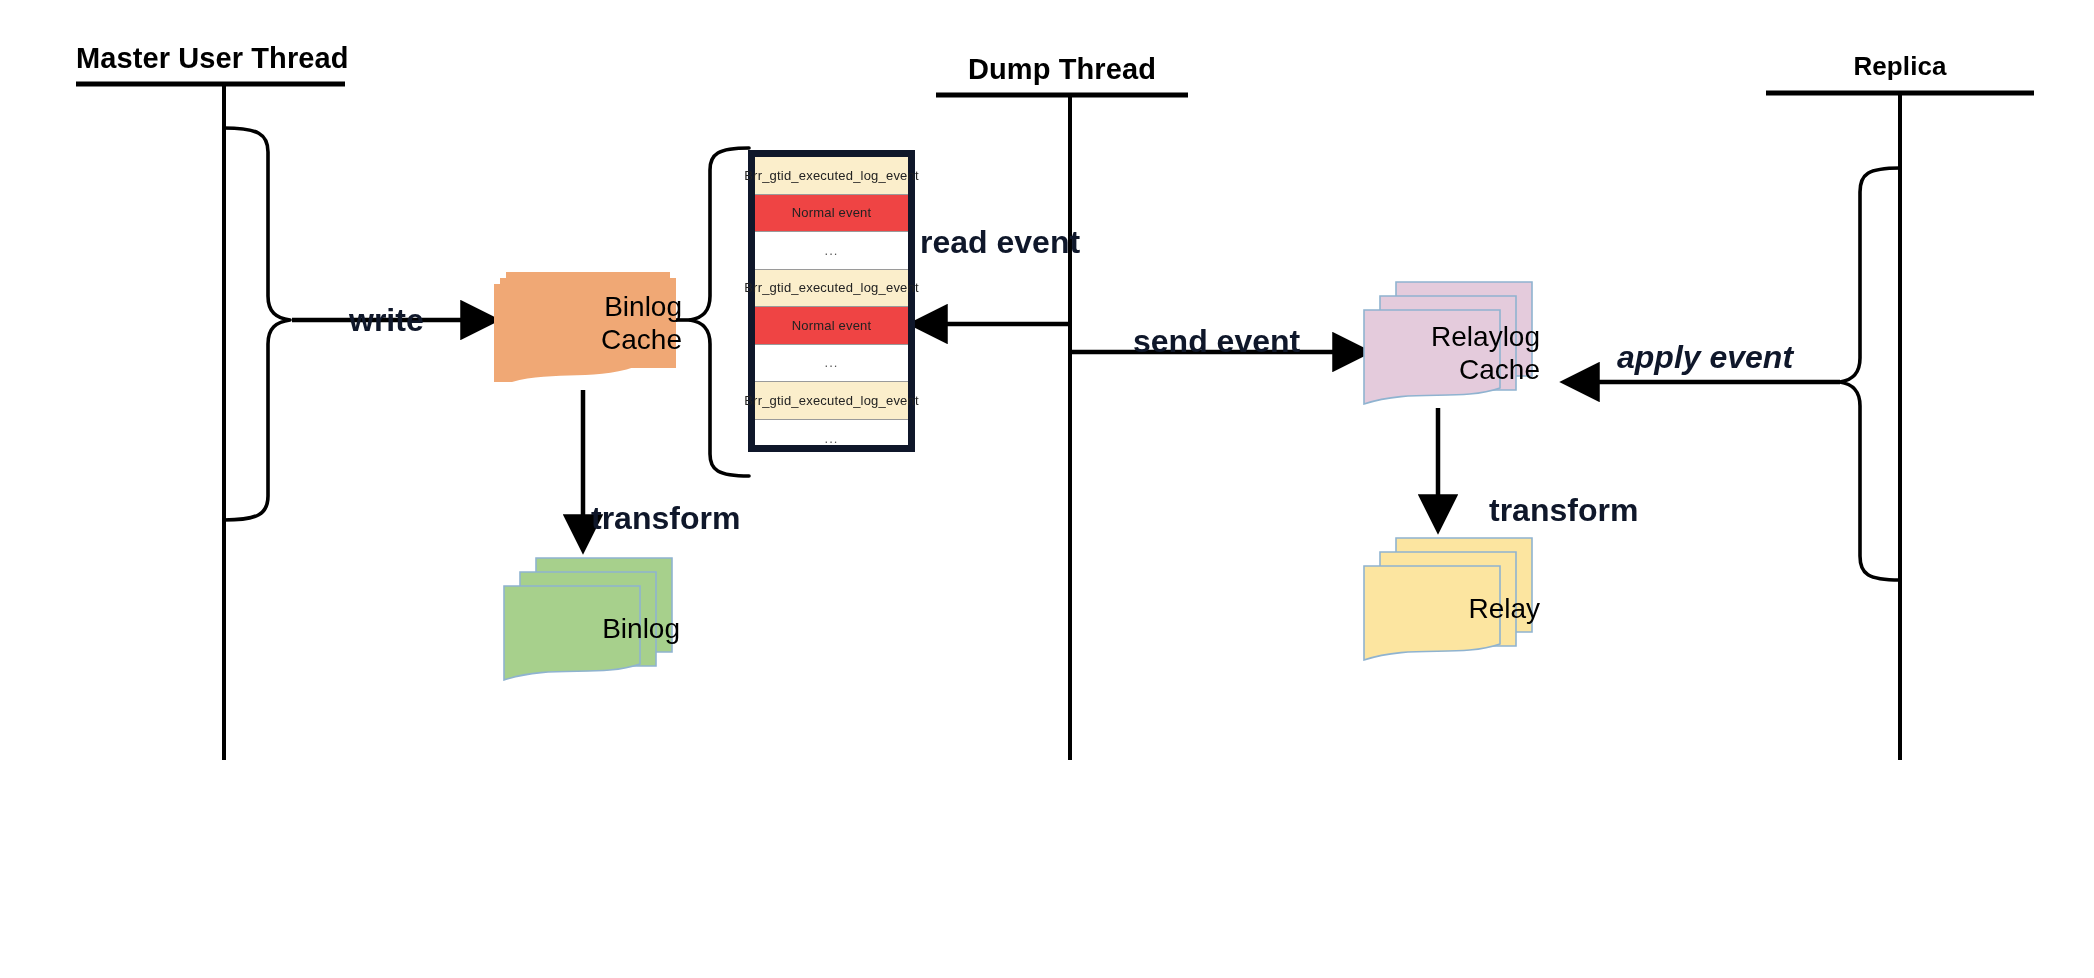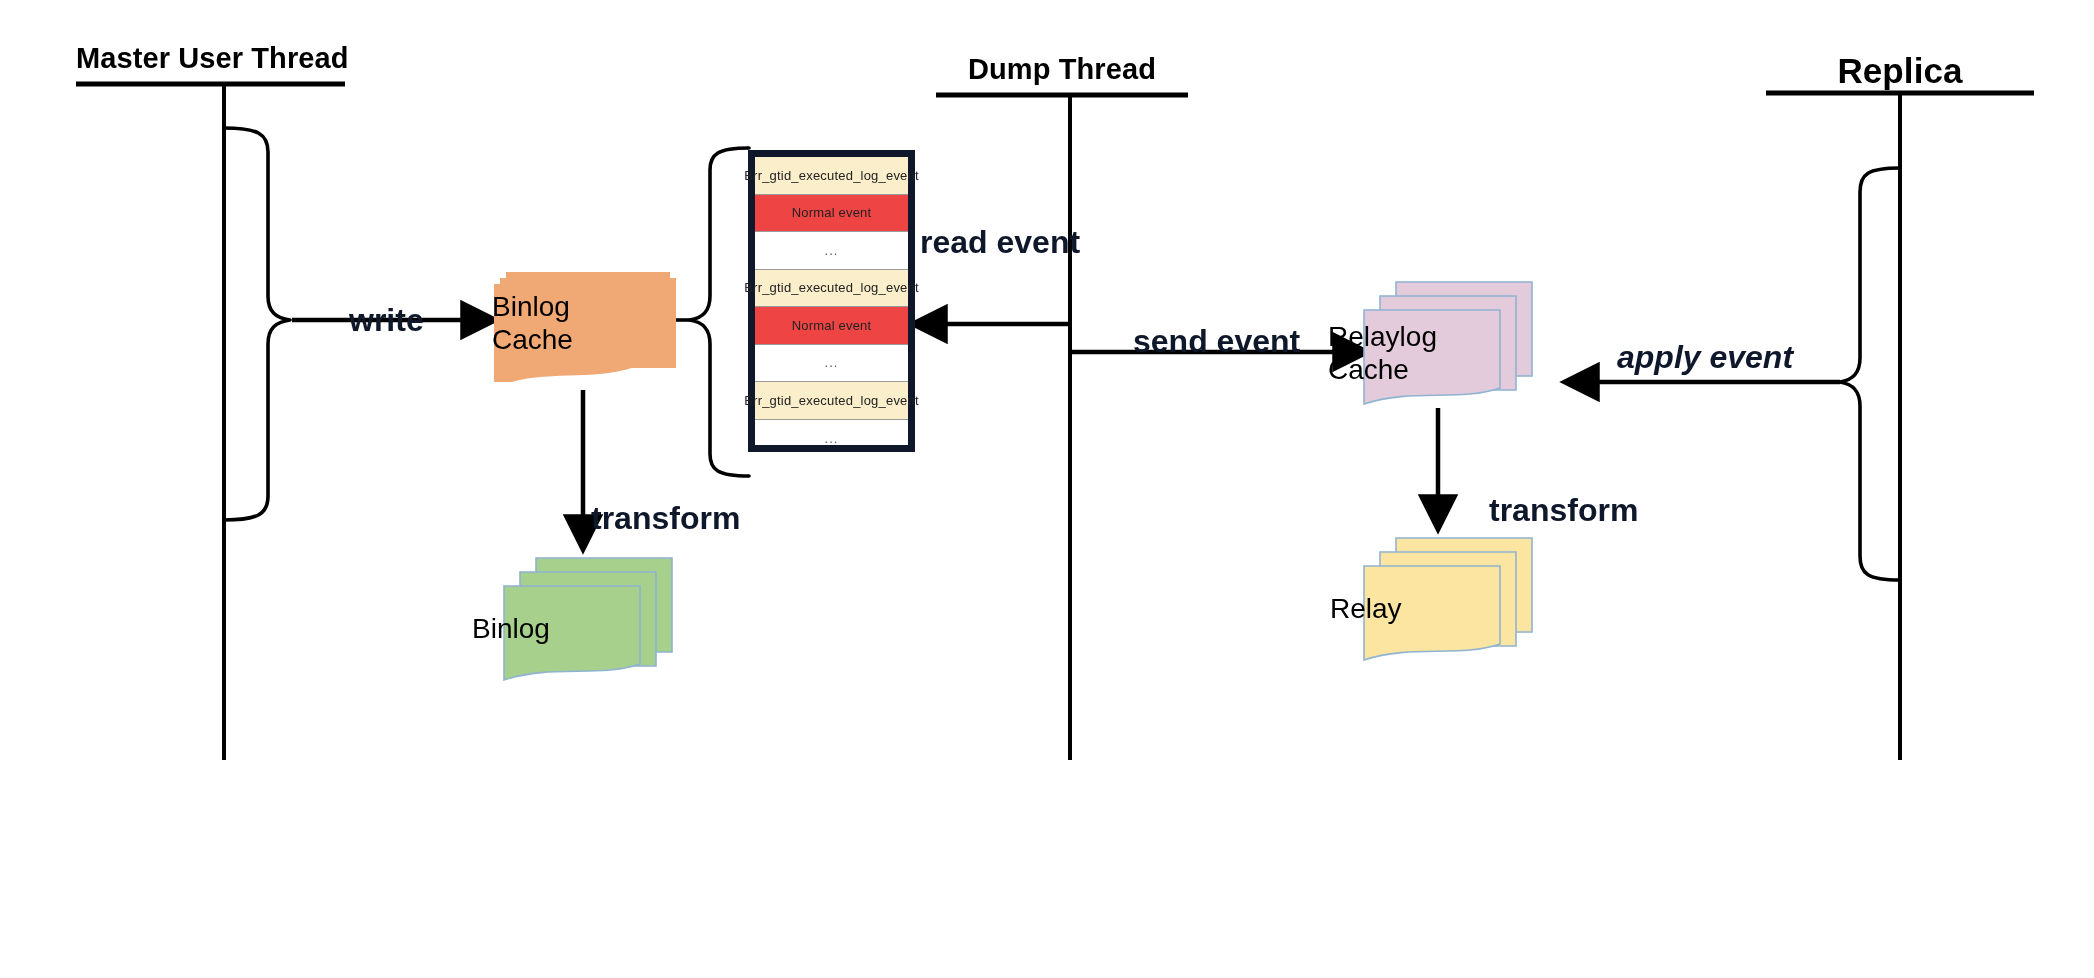--- a/index.html
+++ b/index.html
@@ -54,21 +54,21 @@
   .doc-shape svg {
     position: absolute;
     left: 0;
     top: 0;
     overflow: visible;
   }
   .doc-text {
     position: absolute;
     left: 0;
     right: 0;
-    text-align: left;
+    text-align: right;
     color: #000000;
     font-size: 28px;
     line-height: 1.18;
     pointer-events: none;
   }
 
   
   .event-table {
     position: absolute;
     box-sizing: border-box;
@@ -179,21 +179,21 @@
   </svg>
 
   <div class="lifeline-label" style="left:76px; top:42px; width:269px; font-size:29px;">
     <span>Master User Thread</span>
   </div>
 
   <div class="lifeline-label" style="left:936px; top:53px; width:252px; font-size:29px;">
     <span>Dump Thread</span>
   </div>
 
-  <div class="lifeline-label" style="left:1766px; top:51px; width:268px; font-size:35px;">
+  <div class="lifeline-label" style="left:1766px; top:51px; width:268px; font-size:26px;">
     <span>Replica</span>
   </div>
 
   <div class="edge-label" style="left:349px; top:302px;">write</div>
 
   <div class="edge-label" style="left:920px; top:224px;">read event</div>
 
   <div class="edge-label" style="left:1133px; top:323px;">send event</div>
 
   <div class="edge-label" style="left:1617px; top:339px;font-style:italic;">apply event</div>

